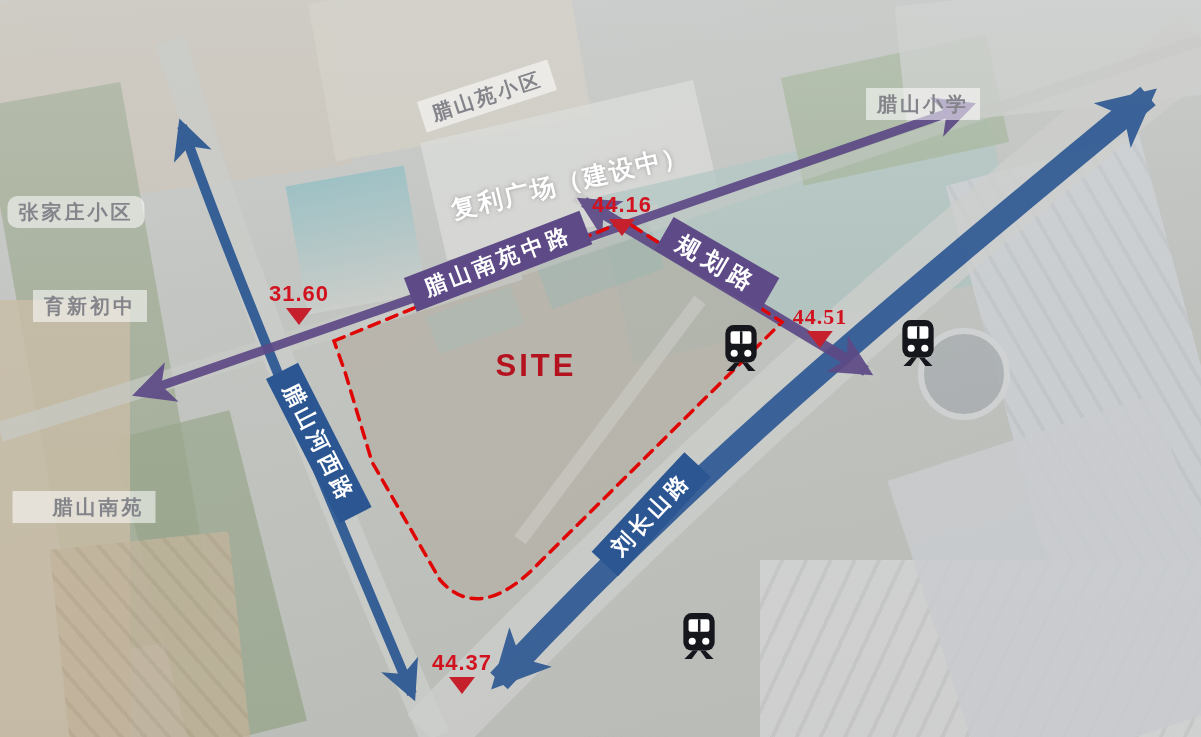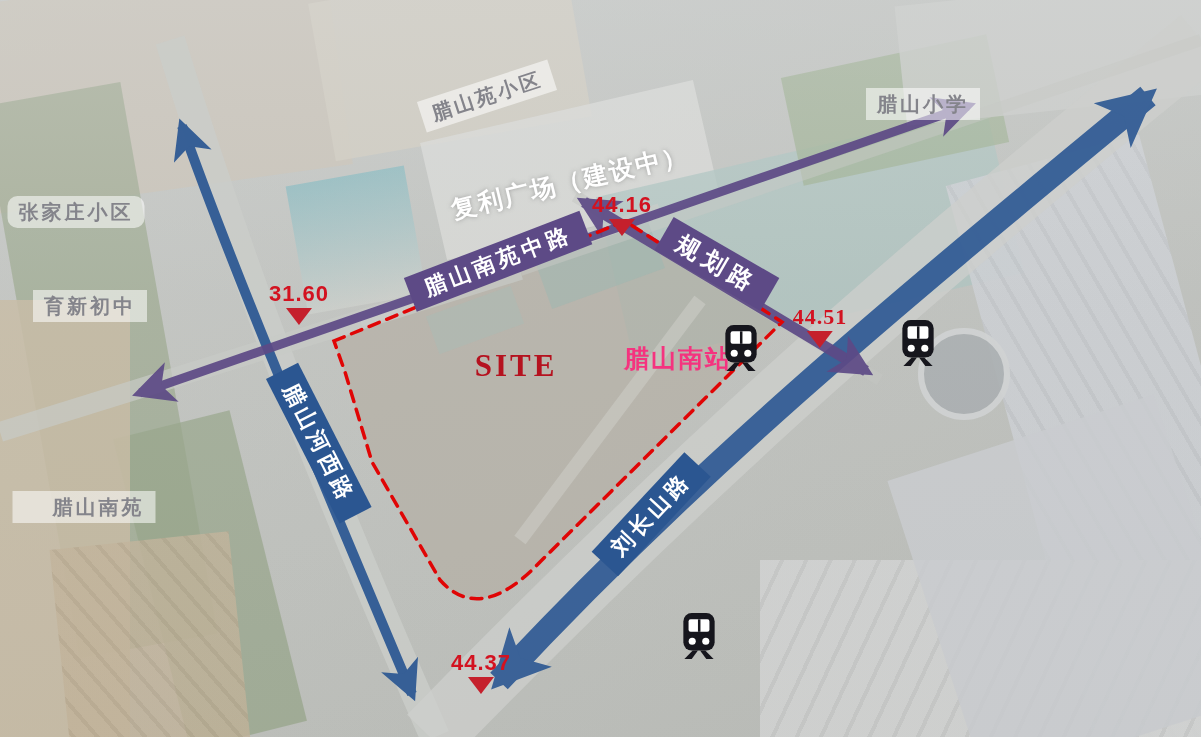--- a/index.html
+++ b/index.html
@@ -108,36 +108,35 @@
   <div class="banner banner-blue" style="left:319px;top:443px;transform:translate(-50%,-50%) rotate(63deg);">腊山河西路</div>
   <div class="banner banner-blue" style="left:651px;top:514px;transform:translate(-50%,-50%) rotate(-47deg);">刘长山路</div>
 
   <div class="badge" style="left:487px;top:96px;transform:translate(-50%,-50%) rotate(-18deg);">腊山苑小区</div>
   <div class="badge" style="left:923px;top:104px;transform:translate(-50%,-50%);">腊山小学</div>
   <div class="badge" style="left:76px;top:212px;transform:translate(-50%,-50%);border-radius:10px;">张家庄小区</div>
   <div class="badge" style="left:90px;top:306px;transform:translate(-50%,-50%);">育新初中</div>
   <div class="badge" style="left:84px;top:507px;transform:translate(-50%,-50%);padding-left:40px;">腊山南苑</div>
 
   <div class="white-label" style="left:570px;top:182px;transform:translate(-50%,-50%) rotate(-13.5deg);">复利广场（建设中）</div>
-  <div class="site-label" style="left:516px;top:366px;transform:translate(-50%,-50%);font-family:Liberation Serif, serif;">SITE</div>
-  <div class="station-label" style="left:678px;top:358px;transform:translate(-50%,-50%);">腊山南站</div>
+  <div class="site-label" style="left:536px;top:366px;transform:translate(-50%,-50%);">SITE</div>
 
   <div class="elev" style="left:622px;top:194px;">
     <div class="num">44.16</div>
     <div class="tri"></div>
   </div>
   <div class="elev" style="left:299px;top:283px;">
     <div class="num">31.60</div>
     <div class="tri"></div>
   </div>
   <div class="elev" style="left:820px;top:306px;font-family:Liberation Serif, serif;">
     <div class="num">44.51</div>
     <div class="tri"></div>
   </div>
-  <div class="elev" style="left:462px;top:652px;margin-left:19px;">
+  <div class="elev" style="left:462px;top:652px;">
     <div class="num">44.37</div>
     <div class="tri"></div>
   </div>
 
   <svg class="metro" style="left:722px;top:324px;" viewBox="0 0 36 46">
     <rect x="3" y="1" width="30" height="36" rx="8" fill="#16161d"></rect>
     <rect x="8" y="7" width="20" height="12" rx="2" fill="#fff"></rect>
     <rect x="17" y="7" width="2.4" height="12" fill="#16161d"></rect>
     <circle cx="11.5" cy="28" r="3.4" fill="#fff"></circle>
     <circle cx="24.5" cy="28" r="3.4" fill="#fff"></circle>

